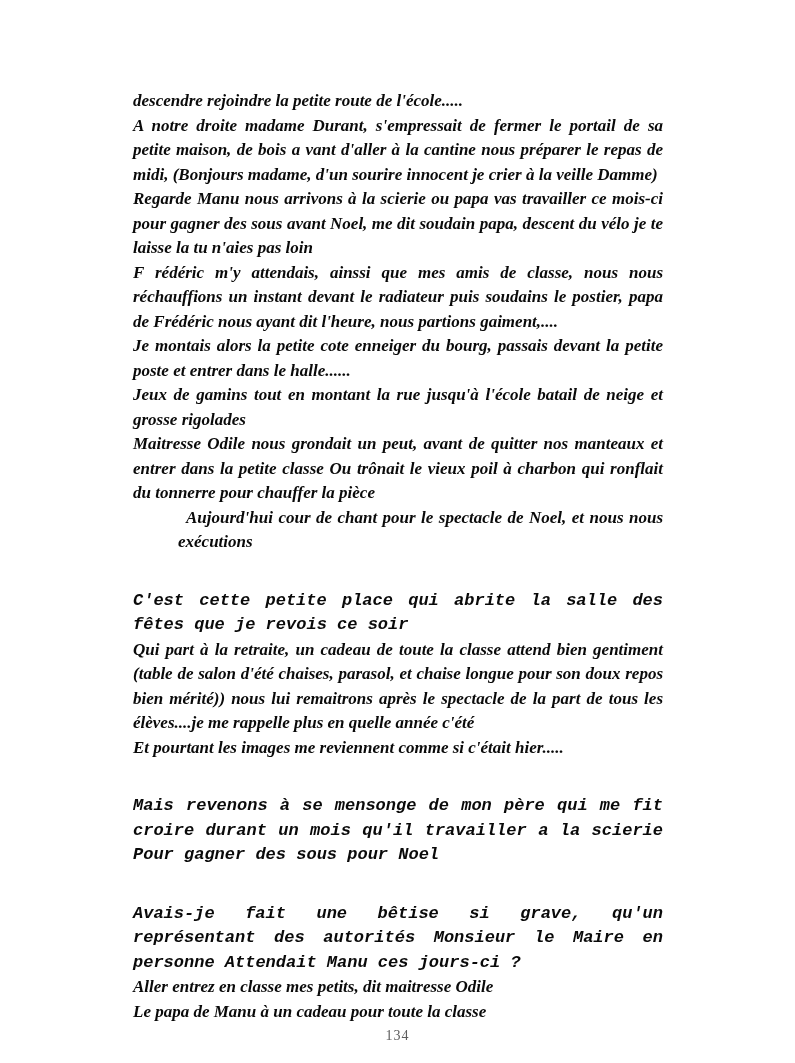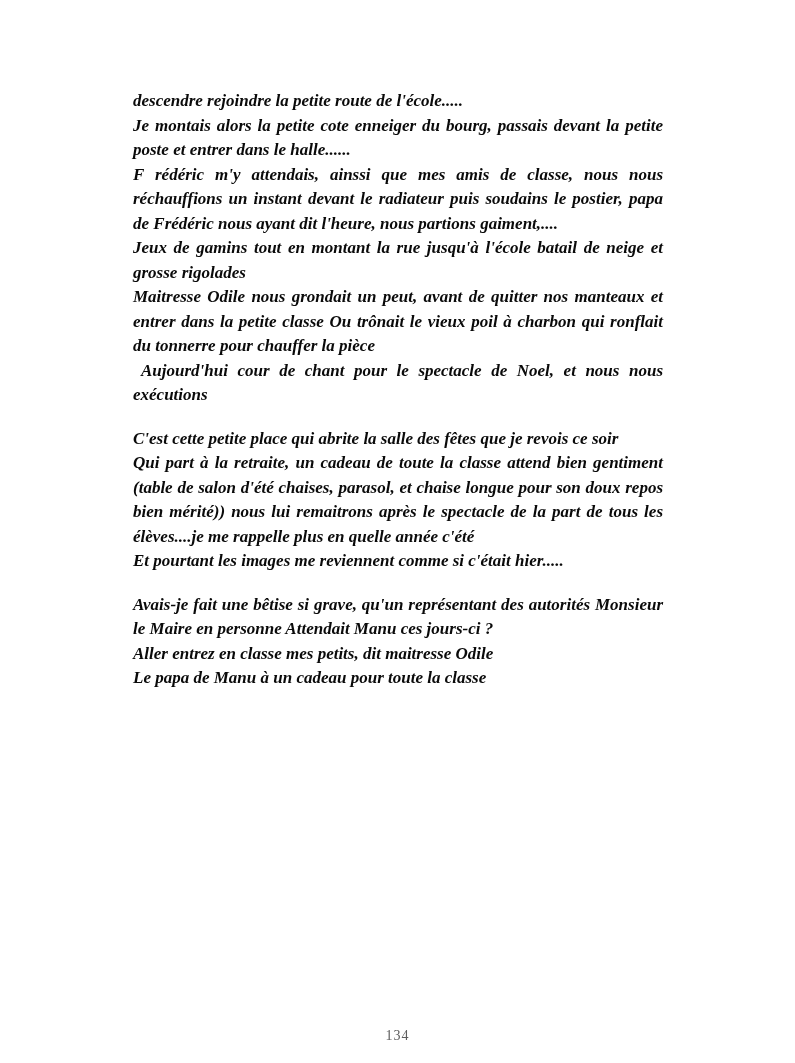--- a/index.html
+++ b/index.html
@@ -30,24 +30,26 @@
     font-weight: bold;
     font-size: 17px;
     line-height: 24.5px;
     text-align: justify;
   }
   .text-body p {
     margin: 0;
     padding: 0;
   }
   .text-body p.gap {
-    margin-top: 19px;
+    margin-top: 34px;
+    font-family: Liberation Mono, monospace;
   }
   .text-body p.indent {
     text-indent: 8px;
+    margin-left: 45px;
   }
   .page-number {
     position: absolute;
     left: 0;
     top: 1012px;
     width: 100%;
     text-align: center;
     color: #5d5d5d;
     font-family: "Liberation Serif", "DejaVu Serif", serif;
     font-style: normal;
@@ -56,26 +58,29 @@
     letter-spacing: 1px;
     margin-top: 16px;
   }
 </style>
 </head>
 <body>
 
 <div class="page">
   <div class="text-body">
     <p>descendre rejoindre la petite route de l'école.....</p>
+    <p>A notre droite madame Durant, s'empressait de fermer le portail de sa petite maison, de bois a vant d'aller à la cantine nous préparer le repas de midi, (Bonjours madame, d'un sourire innocent je crier à la veille Damme)</p>
+    <p>Regarde Manu nous arrivons à la scierie ou papa vas travailler ce mois-ci pour gagner des sous avant Noel, me dit soudain papa, descent du vélo je te laisse la tu n'aies pas loin</p>
+    <p>F rédéric m'y attendais, ainssi que mes amis de classe, nous nous réchauffions un instant devant le radiateur puis soudains le postier, papa de Frédéric nous ayant dit l'heure, nous partions gaiment,....</p>
     <p>Je montais alors la petite cote enneiger du bourg, passais devant la petite poste et entrer dans le halle......</p>
-    <p>F rédéric m'y attendais, ainssi que mes amis de classe, nous nous réchauffions un instant devant le radiateur puis soudains le postier, papa de Frédéric nous ayant dit l'heure, nous partions gaiment,....</p>
     <p>Jeux de gamins tout en montant la rue jusqu'à l'école batail de neige et grosse rigolades</p>
     <p>Maitresse Odile nous grondait un peut, avant de quitter nos manteaux et entrer dans la petite classe Ou trônait le vieux poil à charbon qui ronflait du tonnerre pour chauffer la pièce</p>
     <p class="indent">Aujourd'hui cour de chant pour le spectacle de Noel, et nous nous exécutions</p>
     <p class="gap">C'est cette petite place qui abrite la salle des fêtes que je revois ce soir</p>
     <p>Qui part à la retraite, un cadeau de toute la classe attend bien gentiment (table de salon d'été chaises, parasol, et chaise longue pour son doux repos bien mérité)) nous lui remaitrons après le spectacle de la part de tous les élèves....je me rappelle plus en quelle année c'été</p>
     <p>Et pourtant les images me reviennent comme si c'était hier.....</p>
+    <p class="gap">Mais revenons à se mensonge de mon père qui me fit croire durant un mois qu'il travailler a la scierie Pour gagner des sous pour Noel</p>
     <p class="gap">Avais-je fait une bêtise si grave, qu'un représentant des autorités Monsieur le Maire en personne Attendait Manu ces jours-ci ?</p>
     <p>Aller entrez en classe mes petits, dit maitresse Odile</p>
     <p>Le papa de Manu à un cadeau pour toute la classe</p>
   </div>
   <div class="page-number">134</div>
 </div>
 
 </body></html>

